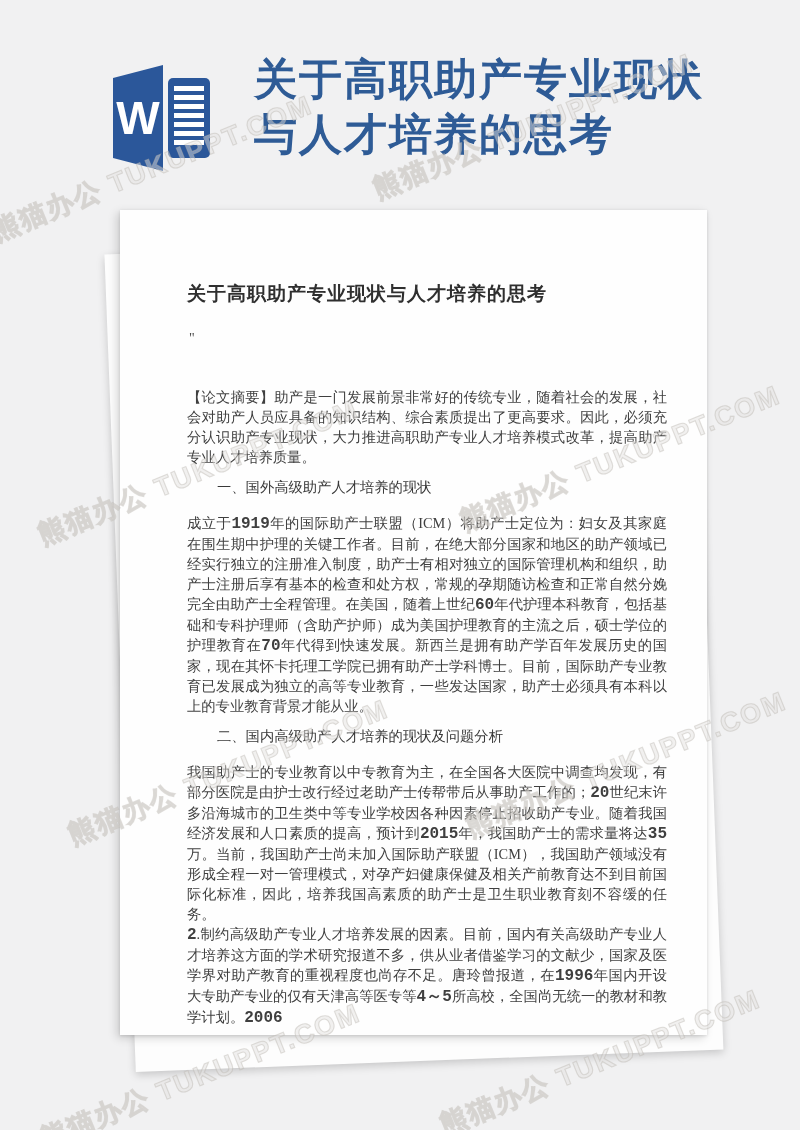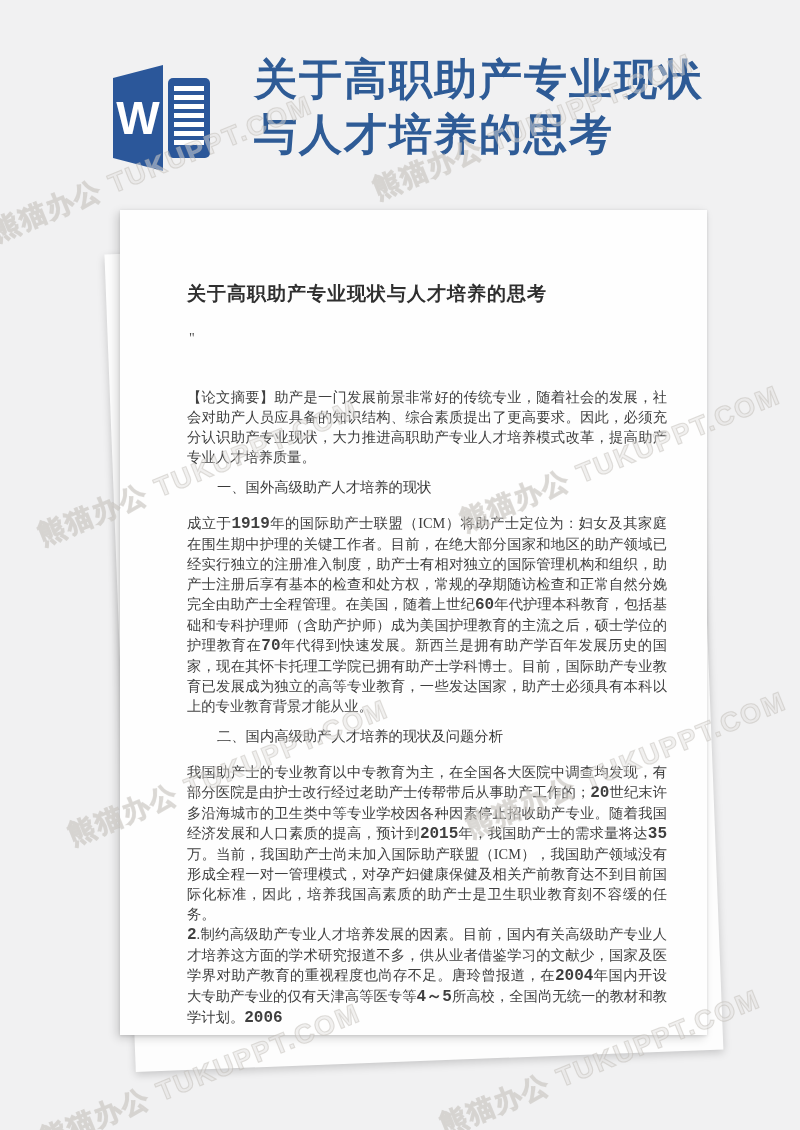--- a/index.html
+++ b/index.html
@@ -71,21 +71,21 @@
 
 <div class="sheet">
   <h2 class="doc-title">关于高职助产专业现状与人才培养的思考</h2>
   <div class="doc-quote">"</div>
   <div class="doc-content" id="doc-content">
       <p class="para para-abstract">【论文摘要】助产是一门发展前景非常好的传统专业，随着社会的发展，社会对助产人员应具备的知识结构、综合素质提出了更高要求。因此，必须充分认识助产专业现状，大力推进高职助产专业人才培养模式改革，提高助产专业人才培养质量。</p>
       <p class="para para-heading">一、国外高级助产人才培养的现状</p>
       <p class="para para-body">成立于<span class="digit">1919</span>年的国际助产士联盟（ICM）将助产士定位为：妇女及其家庭在围生期中护理的关键工作者。目前，在绝大部分国家和地区的助产领域已经实行独立的注册准入制度，助产士有相对独立的国际管理机构和组织，助产士注册后享有基本的检查和处方权，常规的孕期随访检查和正常自然分娩完全由助产士全程管理。在美国，随着上世纪<span class="digit">60</span>年代护理本科教育，包括基础和专科护理师（含助产护师）成为美国护理教育的主流之后，硕士学位的护理教育在<span class="digit">70</span>年代得到快速发展。新西兰是拥有助产学百年发展历史的国家，现在其怀卡托理工学院已拥有助产士学科博士。目前，国际助产专业教育已发展成为独立的高等专业教育，一些发达国家，助产士必须具有本科以上的专业教育背景才能从业。</p>
       <p class="para para-heading">二、国内高级助产人才培养的现状及问题分析</p>
       <p class="para para-body">我国助产士的专业教育以中专教育为主，在全国各大医院中调查均发现，有部分医院是由护士改行经过老助产士传帮带后从事助产工作的；<span class="digit">20</span>世纪末许多沿海城市的卫生类中等专业学校因各种因素停止招收助产专业。随着我国经济发展和人口素质的提高，预计到<span class="digit">2015</span>年，我国助产士的需求量将达<span class="digit">35</span>万。当前，我国助产士尚未加入国际助产联盟（ICM），我国助产领域没有形成全程一对一管理模式，对孕产妇健康保健及相关产前教育达不到目前国际化标准，因此，培养我国高素质的助产士是卫生职业教育刻不容缓的任务。
-<span class="digit">2</span>.制约高级助产专业人才培养发展的因素。目前，国内有关高级助产专业人才培养这方面的学术研究报道不多，供从业者借鉴学习的文献少，国家及医学界对助产教育的重视程度也尚存不足。唐玲曾报道，在<span class="digit">2004</span>年国内开设大专助产专业的仅有天津高等医专等<span class="digit">4～5</span>所高校，全国尚无统一的教材和教学计划。<span class="digit">2006</span></p>
+<span class="digit">2</span>.制约高级助产专业人才培养发展的因素。目前，国内有关高级助产专业人才培养这方面的学术研究报道不多，供从业者借鉴学习的文献少，国家及医学界对助产教育的重视程度也尚存不足。唐玲曾报道，在<span class="digit">1996</span>年国内开设大专助产专业的仅有天津高等医专等<span class="digit">4～5</span>所高校，全国尚无统一的教材和教学计划。<span class="digit">2006</span></p>
     </div>
 </div>
 
 <div class="header">
   <svg class="word-icon" viewBox="0 0 106 112" xmlns="http://www.w3.org/2000/svg">
 
     <rect x="60" y="16" width="42" height="80" rx="5" fill="#2b579a"></rect>
     <g>
       <rect x="66" y="24" width="30" height="5" fill="#ffffff"></rect>
       <rect x="66" y="33" width="30" height="5" fill="#ffffff"></rect>

